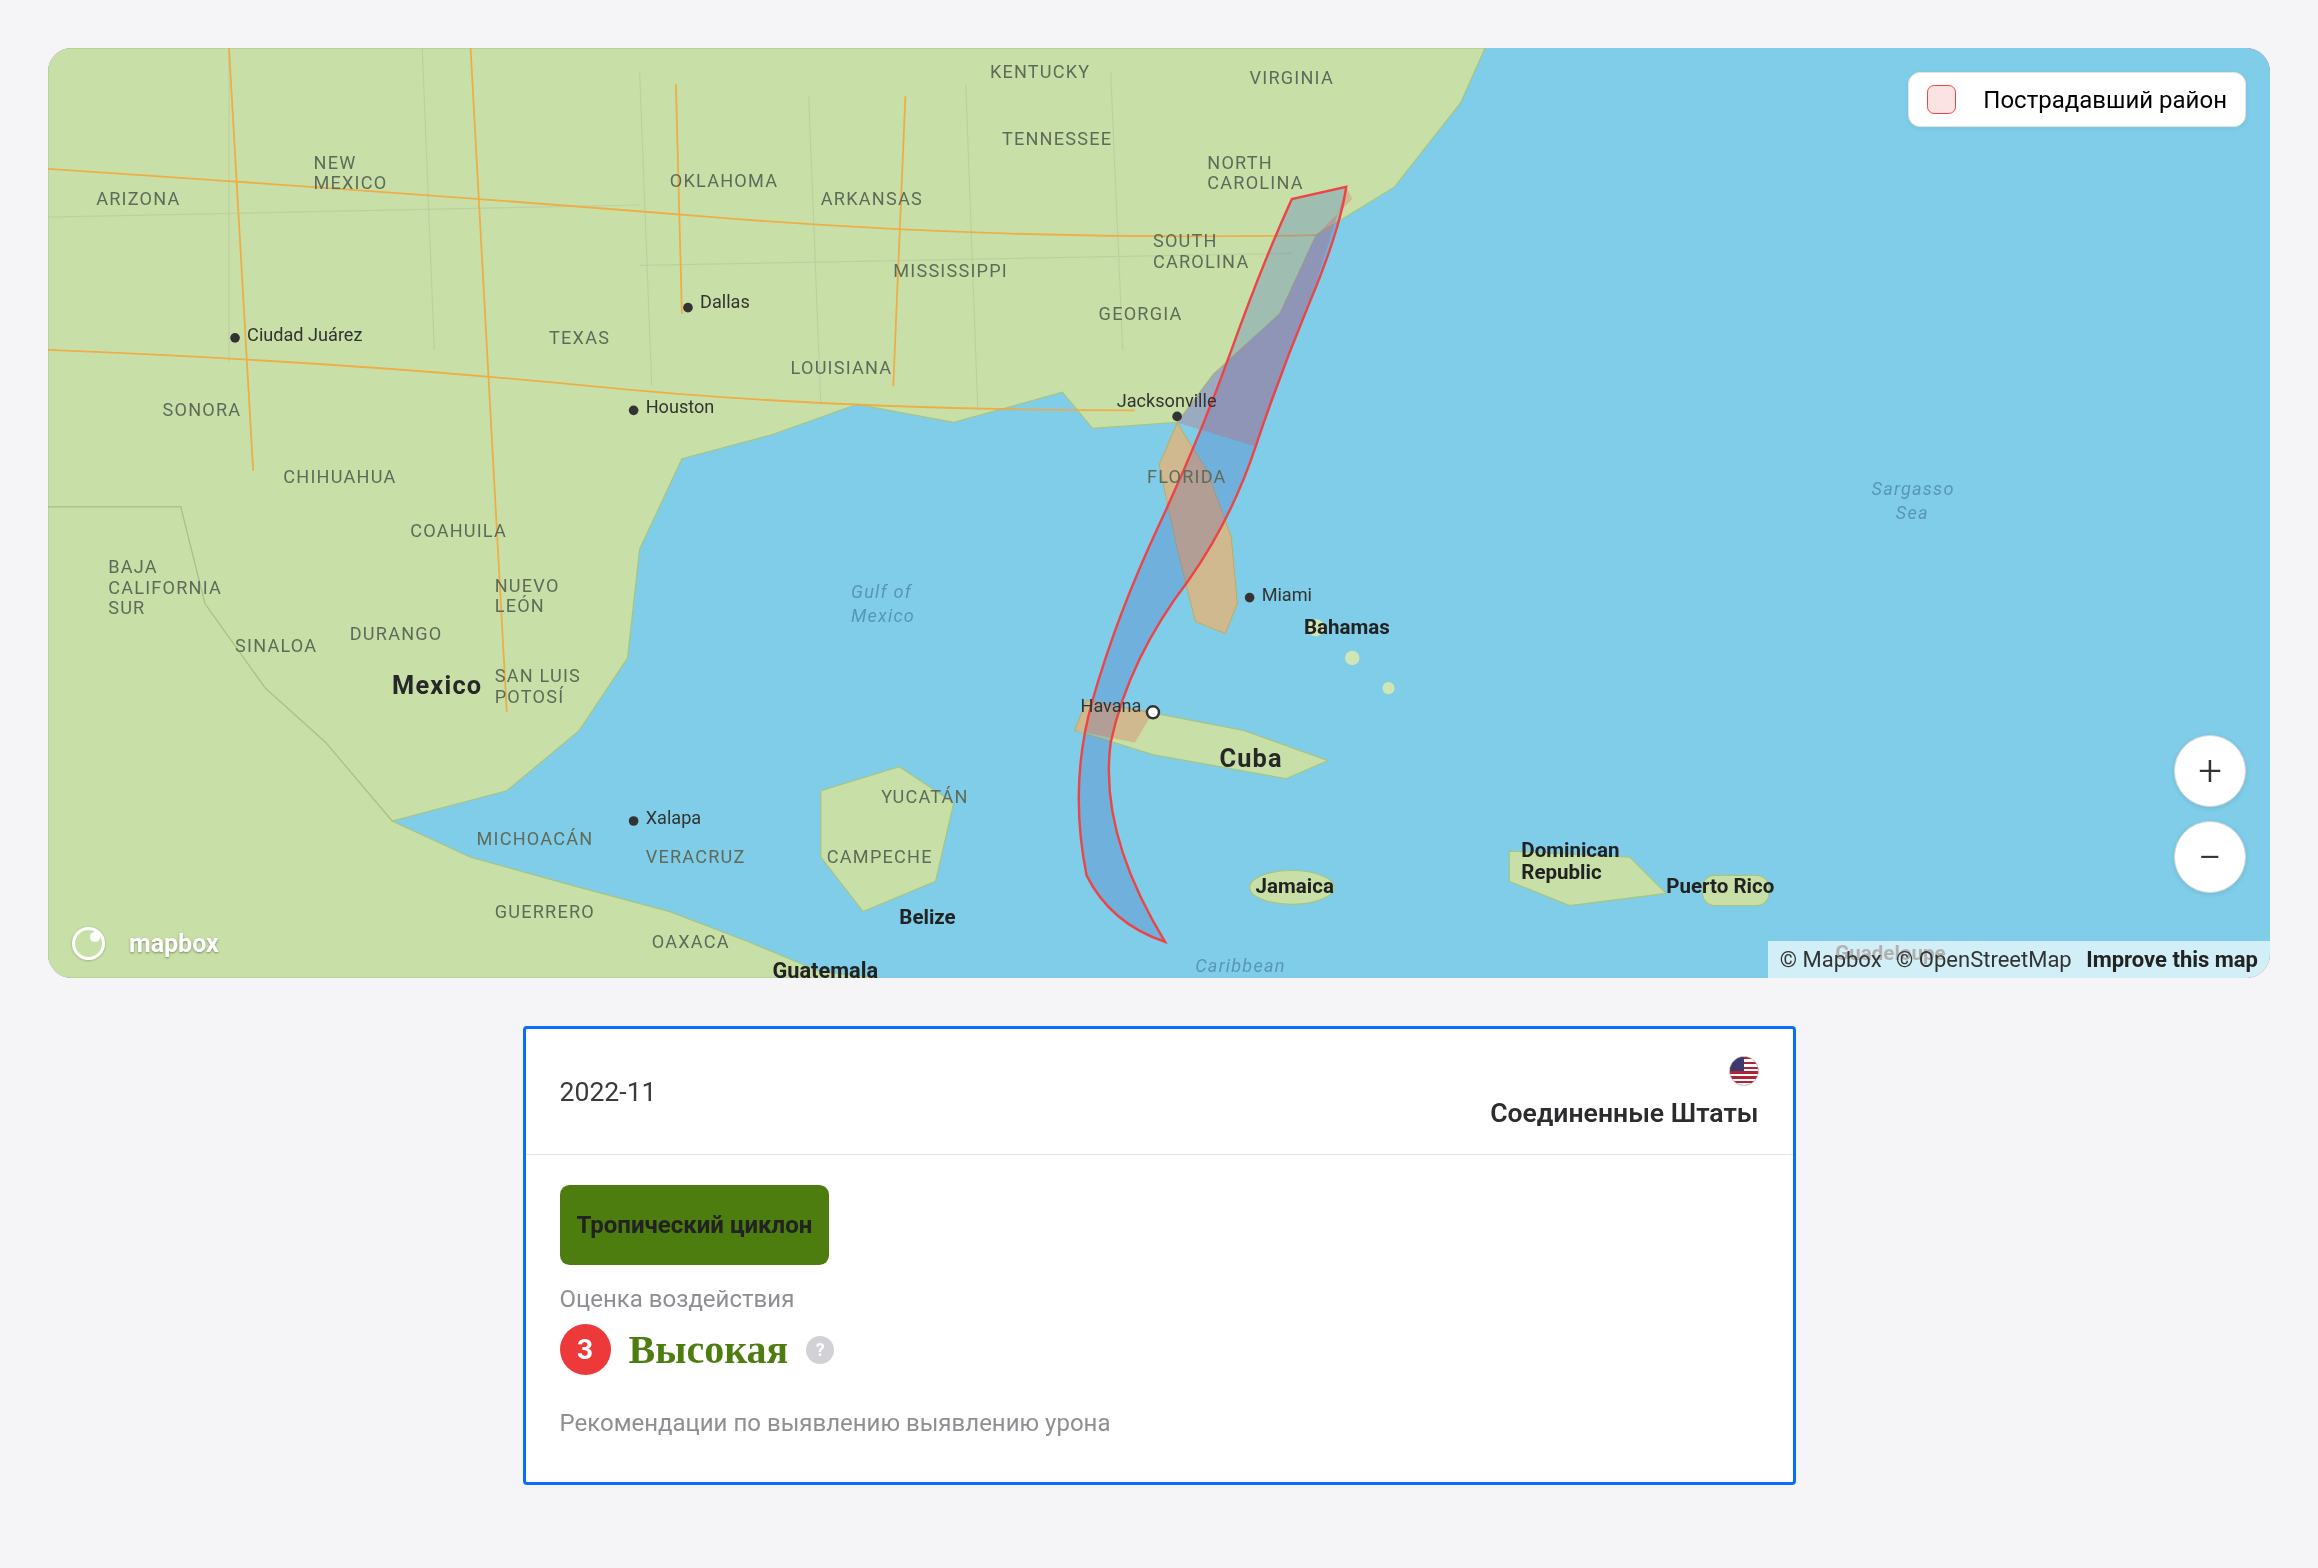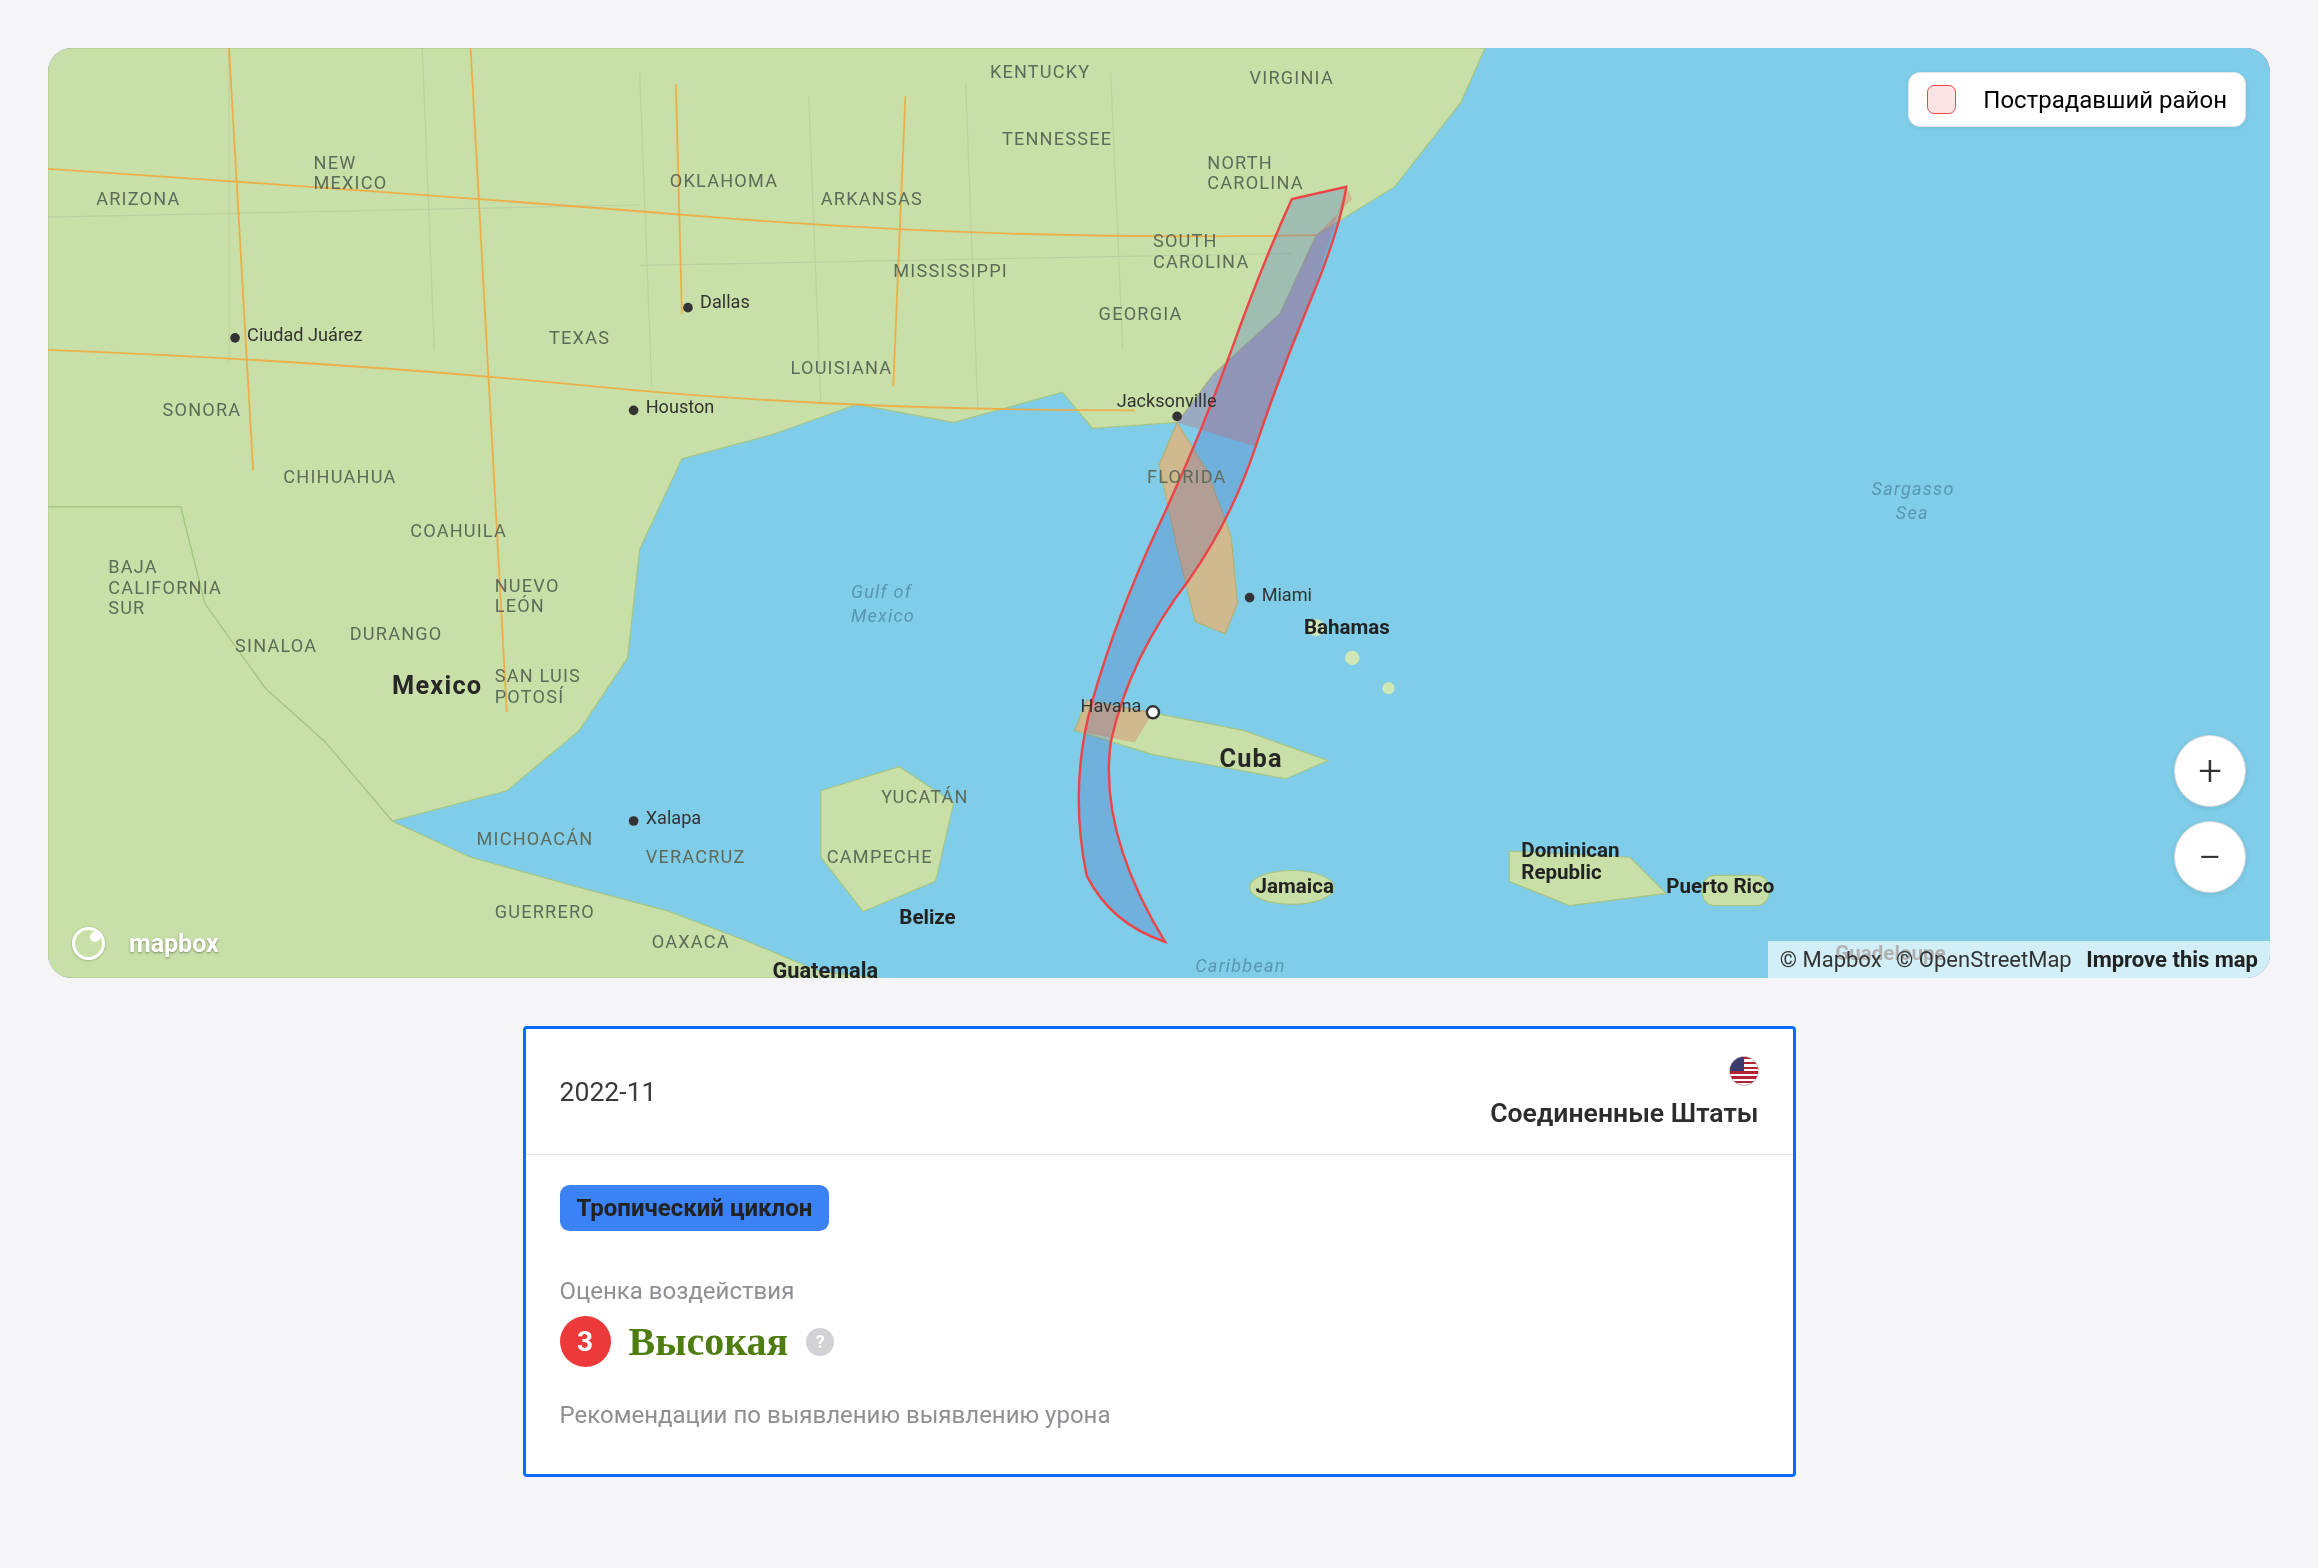--- a/index.html
+++ b/index.html
@@ -167,27 +167,27 @@
   .flag::after {
     content: "";
     position: absolute;
     top: 0; left: 0;
     width: 14.5px; height: 14.5px;
     background: #3c3b6e;
   }
   .card-body { padding: 30px 34px 36px; }
   .tag {
     display: inline-block;
-    background: #3b82f6;
+    background: #4d7c0f;
     color: #222;
     font-weight: 700;
     font-size: 24px;
-    padding: 9px 17px;
+    padding: 26px 17px;
     border-radius: 9.7px;
-    margin-bottom: 46px;
+    margin-bottom: 20px;
   }
   .sub-label {
     color: #8e8e93;
     font-size: 24px;
     margin-bottom: 11px;
   }
   .impact-row {
     display: flex;
     align-items: center;
     gap: 18px;

